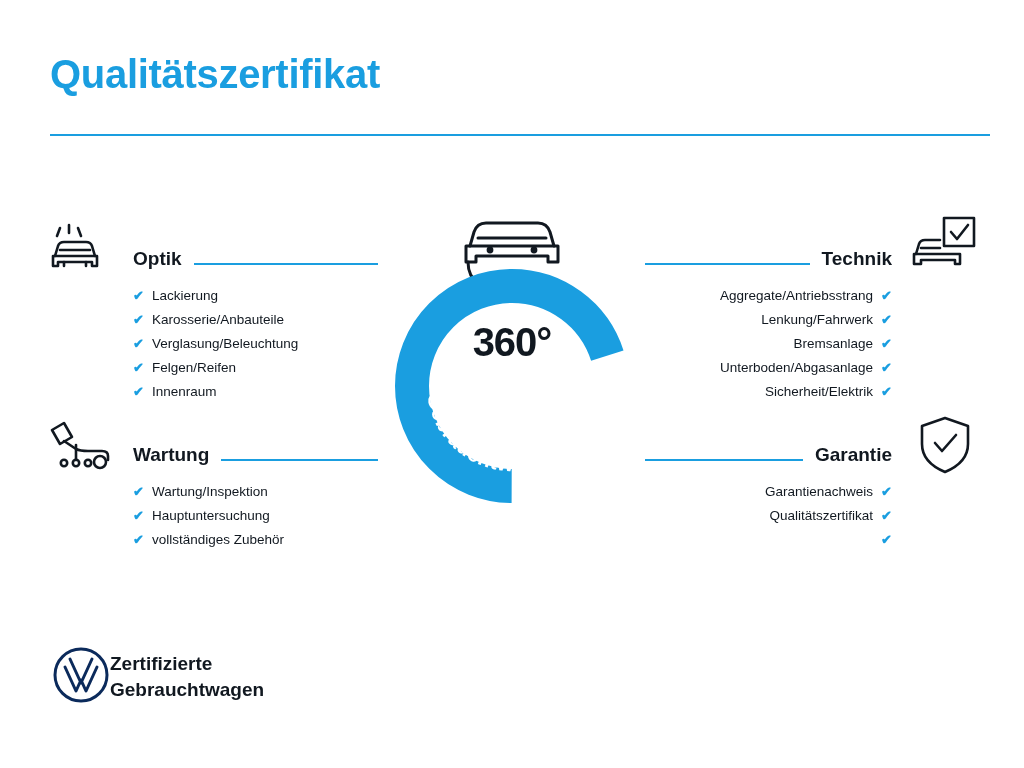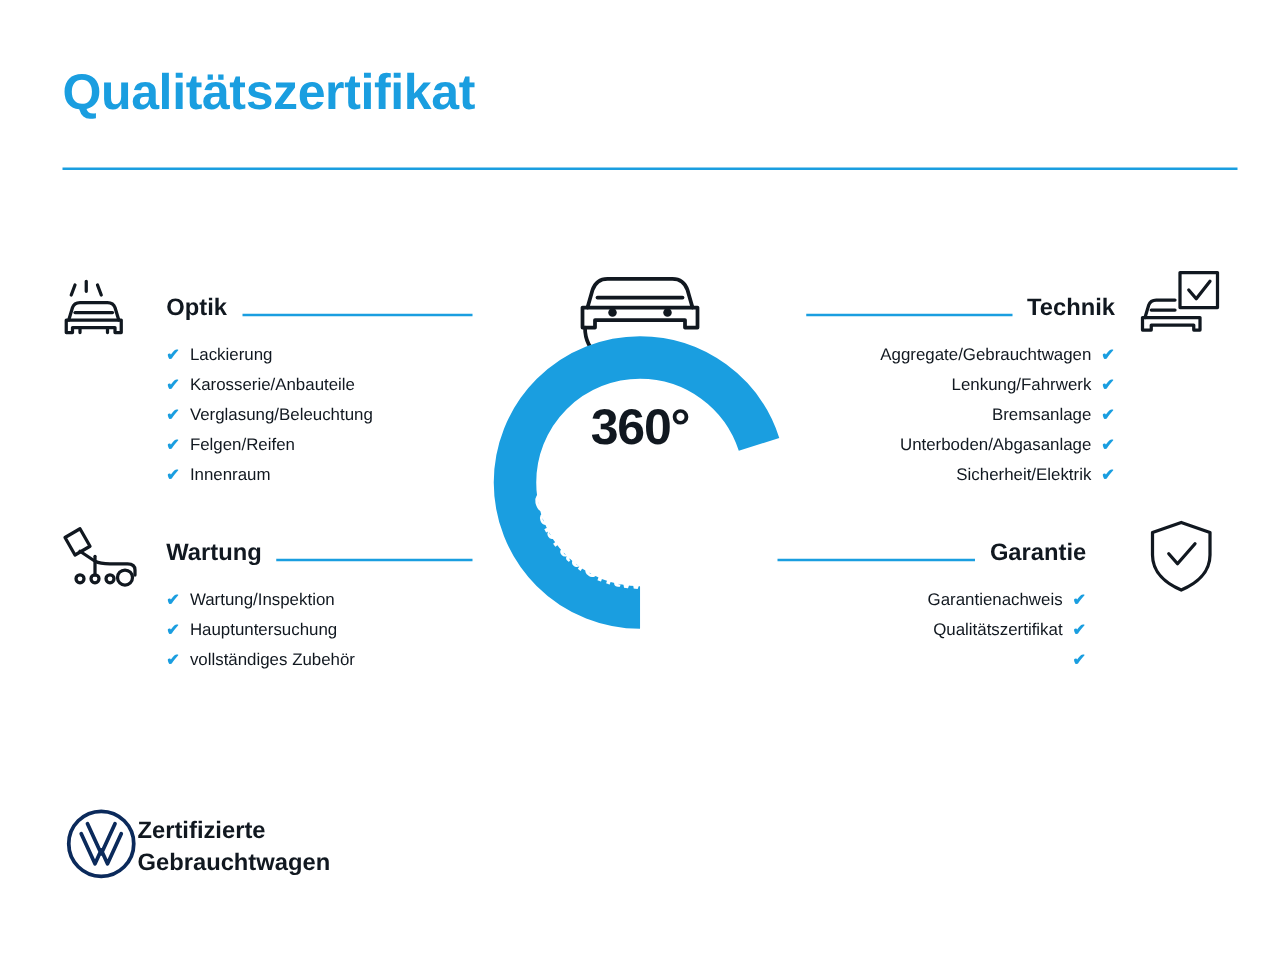--- a/index.html
+++ b/index.html
@@ -48,20 +48,21 @@
     display: flex;
     align-items: flex-end;
     gap: 0;
   }
   .block-title {
     font-size: 19px;
     font-weight: bold;
     color: #111820;
     white-space: nowrap;
     padding-bottom: 2px;
+    margin-top: 12px;
   }
   .head-rule {
     height: 2px;
     background: #1a9ee0;
     margin-bottom: 7px;
   }
   .items {
     margin-top: 12px;
     list-style: none;
     padding: 0;
@@ -85,21 +86,21 @@
   .left .check { margin-right: 8px; }
   
   .right .items li { justify-content: flex-end; }
   .right .check { margin-left: 8px; }
   .right .block-head { justify-content: flex-end; }
 
   
   #block-optik   { left: 133px; top: 236px; width: 245px; }
   #block-wartung { left: 133px; top: 432px; width: 245px; }
   #block-technik { left: 645px; top: 236px; width: 247px; }
-  #block-garantie{ left: 622px; top: 432px; width: 247px; }
+  #block-garantie{ left: 645px; top: 432px; width: 247px; }
 
   #block-optik .head-rule,
   #block-wartung .head-rule { flex: 1 1 auto; margin-left: 12px; }
   #block-technik .head-rule,
   #block-garantie .head-rule { flex: 1 1 auto; margin-right: 12px; }
 
   
   .icon-box {
     position: absolute;
   }
@@ -245,21 +246,21 @@
     </ul>
   </div>
 
   <div class="block right" id="block-technik">
     <div class="block-head">
       <div class="head-rule"></div>
       <div class="block-title">Technik</div>
     </div>
     <ul class="items">
       <li>
-          <span>Aggregate/Gebrauchtwagen</span>
+          <span>Aggregate/Antriebsstrang</span>
           <span class="check">✔</span>
         </li>
       <li>
           <span>Lenkung/Fahrwerk</span>
           <span class="check">✔</span>
         </li>
       <li>
           <span>Bremsanlage</span>
           <span class="check">✔</span>
         </li>

